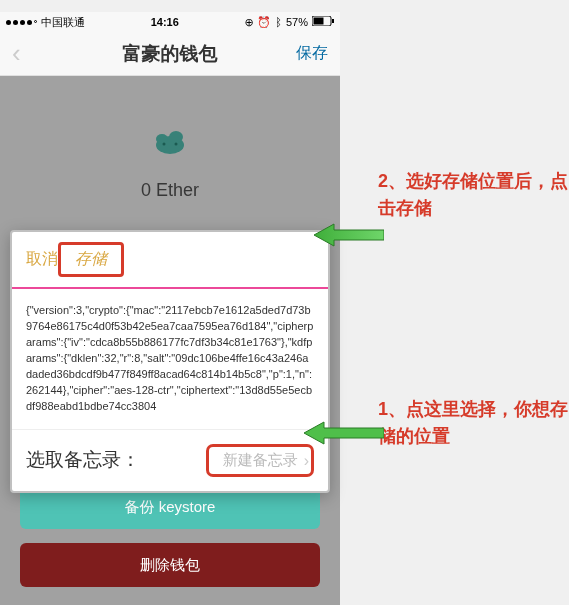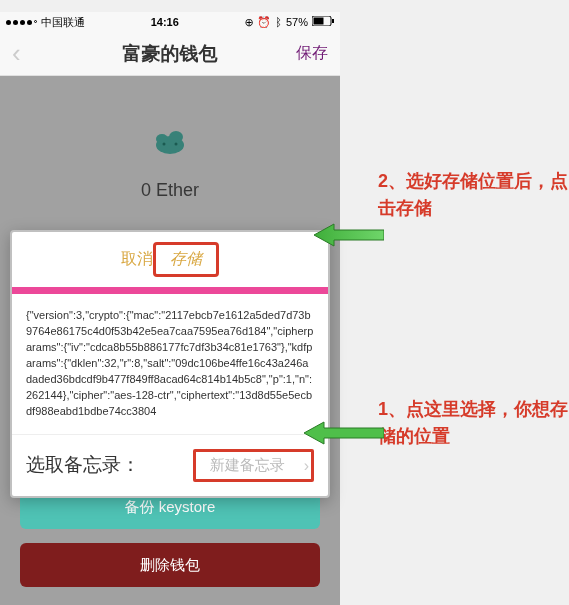--- a/index.html
+++ b/index.html
@@ -37,21 +37,21 @@
     height: 44px;
     background: #f8f8f8;
     border-bottom: 1px solid #e0e0e0;
     display: flex;
     align-items: center;
     justify-content: space-between;
     padding: 0 12px;
   }
   .back-chevron { color: #ccc; font-size: 26px; font-weight: 300; }
   .nav-title { font-size: 19px; font-weight: 600; color: #333; position: absolute; left: 0; right: 0; text-align: center; pointer-events: none; }
-  .save-link { color: #701a75; font-size: 16px; }
+  .save-link { color: #0369a1; font-size: 16px; }
   .dimmed {
     position: absolute;
     left: 0; right: 0; top: 64px; bottom: 0;
     background: rgba(0,0,0,0.35);
   }
   .wallet-icon {
     width: 48px; height: 48px;
     margin: 40px auto 16px;
     display: flex; align-items: center; justify-content: center;
   }
@@ -60,23 +60,23 @@
   .address { text-align: center; font-size: 12px; color: #bbb; letter-spacing: 0.5px; }
   .modal {
     position: absolute;
     left: 10px; right: 10px; top: 218px;
     background: #fff;
     border: 2px solid #c0c0c0;
     border-radius: 4px;
     box-shadow: 0 4px 16px rgba(0,0,0,0.25);
   }
   .modal-head {
-    display: flex; justify-content: center; align-items: center;
+    display: flex; justify-content: flex-start; align-items: center;
     padding: 10px 14px;
-    border-bottom: 7px solid #ec4899;
+    border-bottom: 2px solid #ec4899;
   }
   .modal-cancel { color: #d9a843; font-size: 16px; }
   .modal-store-wrap {
     border: 3px solid #d63b2a;
     border-radius: 4px;
     padding: 4px 14px;
     position: relative;
   }
   .modal-store { color: #d9a843; font-size: 16px; font-weight: 500; font-style: italic; }
   .modal-body {
@@ -87,23 +87,23 @@
     word-break: break-all;
     border-bottom: 1px solid #eee;
   }
   .modal-foot {
     display: flex; justify-content: space-between; align-items: center;
     padding: 14px;
   }
   .foot-label { font-size: 19px; color: #333; }
   .memo-btn-wrap {
     border: 3px solid #d63b2a;
-    border-radius: 2px;
+    border-radius: 7px;
     padding: 4px 2px 4px 14px;
-    display: flex; align-items: flex-end; gap: 19px;
+    display: flex; align-items: flex-end; gap: 6px;
   }
   .memo-btn { color: #bbb; font-size: 15px; }
   .memo-chevron { color: #ccc; font-size: 16px; }
   .bottom-buttons {
     position: absolute;
     left: 20px; right: 20px; bottom: 30px;
     display: flex; flex-direction: column; gap: 14px;
   }
   .big-btn {
     height: 44px;

